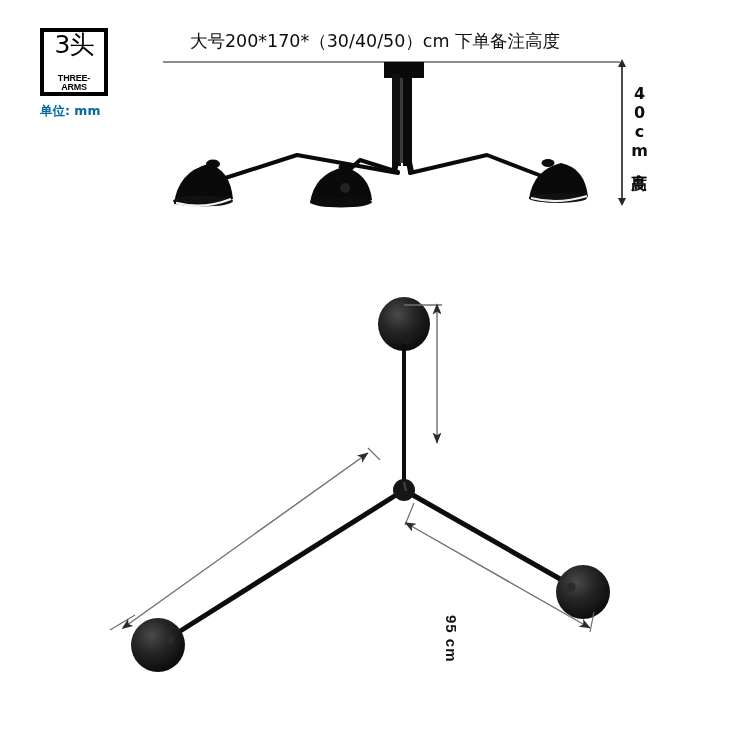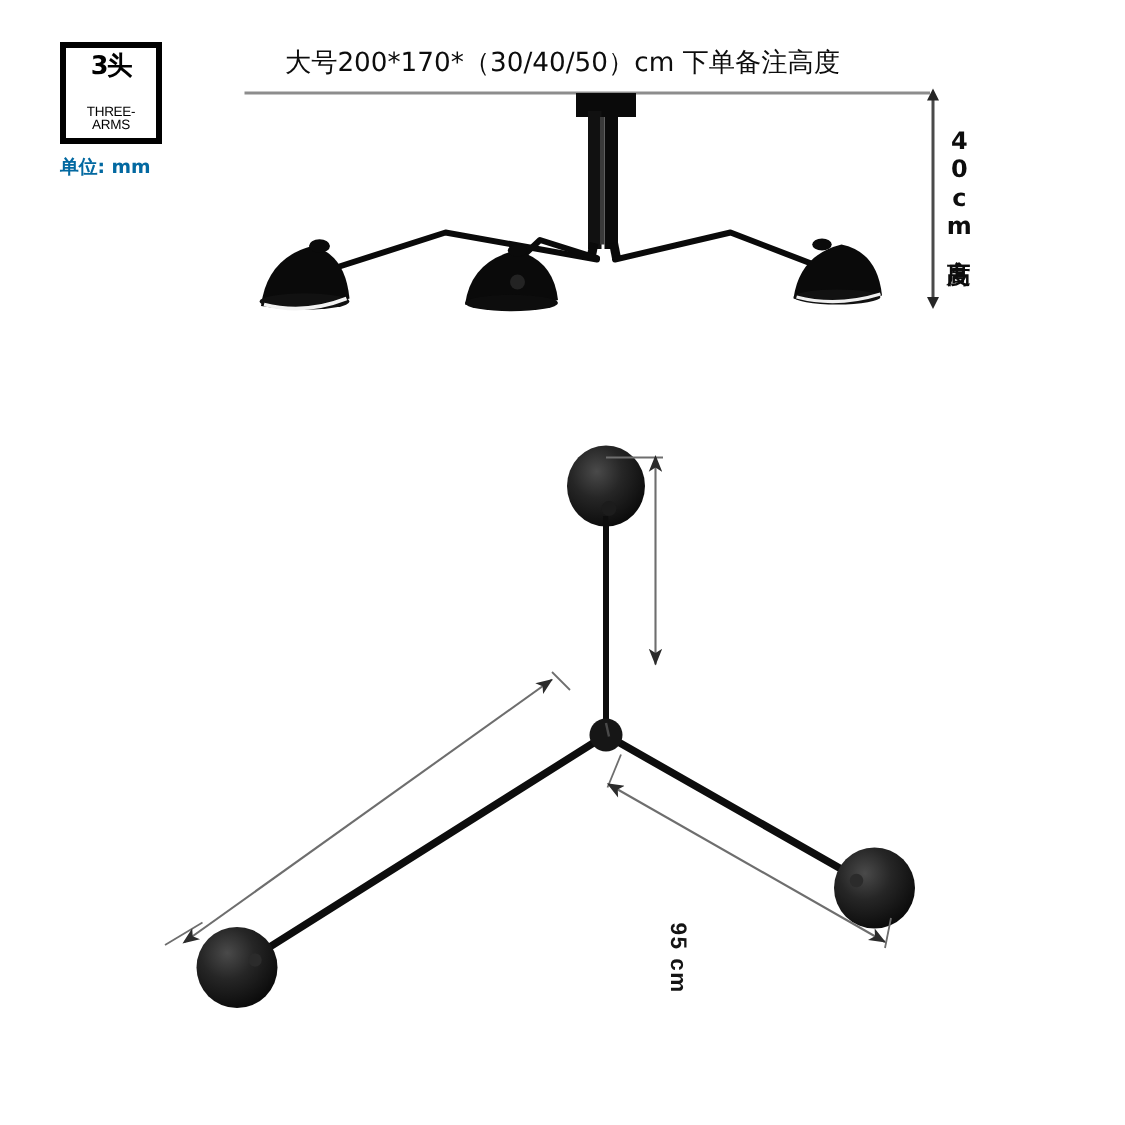--- a/index.html
+++ b/index.html
@@ -41,30 +41,30 @@
     height: 100%;
     background: #ffffff;
     display: flex;
     flex-direction: column;
     align-items: center;
     justify-content: center;
     line-height: 1;
   }
   .badge-cn {
     font-family: "DejaVu Sans", "Liberation Sans", sans-serif;
-    font-size: 17px;
-    font-weight: 700;
+    font-size: 25px;
+    font-weight: 400;
     color: #000000;
     letter-spacing: -1px;
     margin-bottom: 17px;
   }
   .badge-en {
     font-family: "Liberation Sans", sans-serif;
     font-size: 9px;
-    font-weight: 400;
+    font-weight: 700;
     color: #000000;
     text-align: center;
     line-height: 9.5px;
     letter-spacing: -0.2px;
   }
   .unit-label {
     margin-top: 7px;
     font-family: "DejaVu Sans", "Liberation Sans", sans-serif;
     font-size: 12.5px;
     font-weight: 700;

